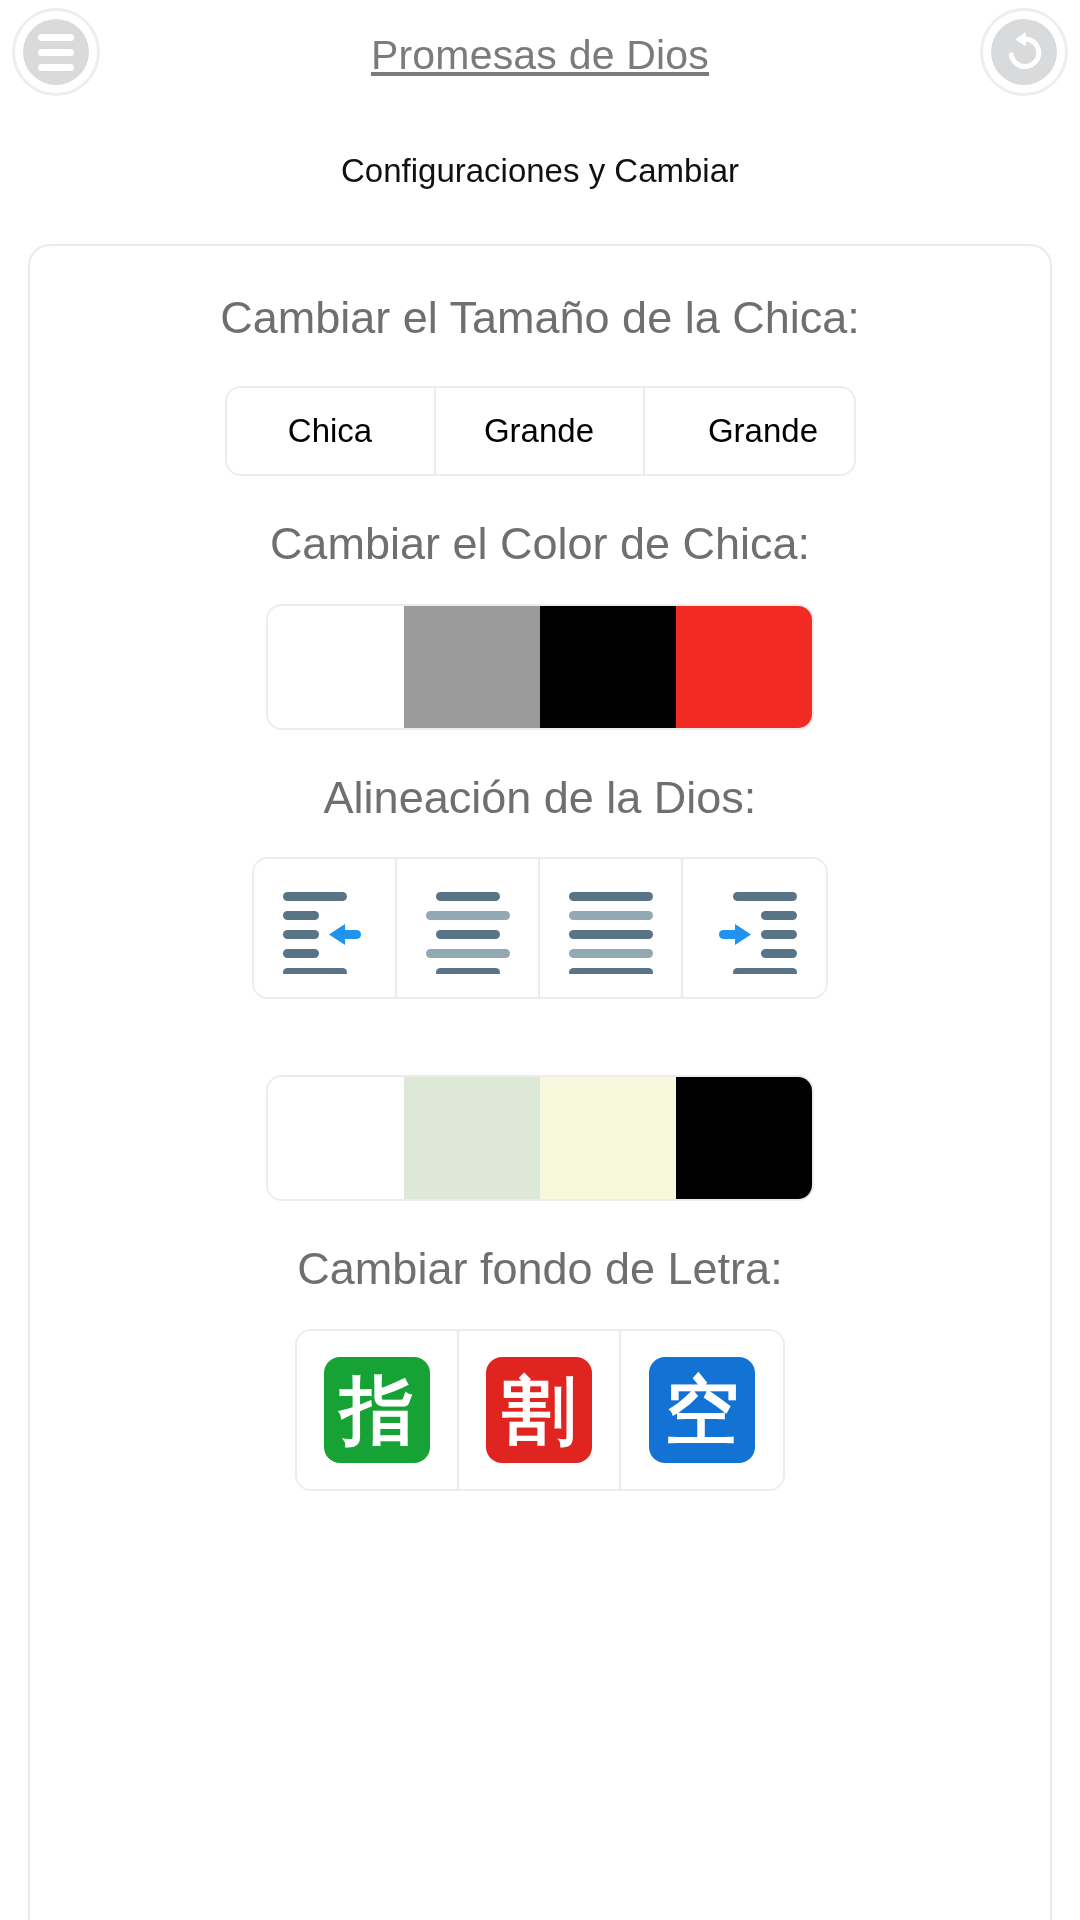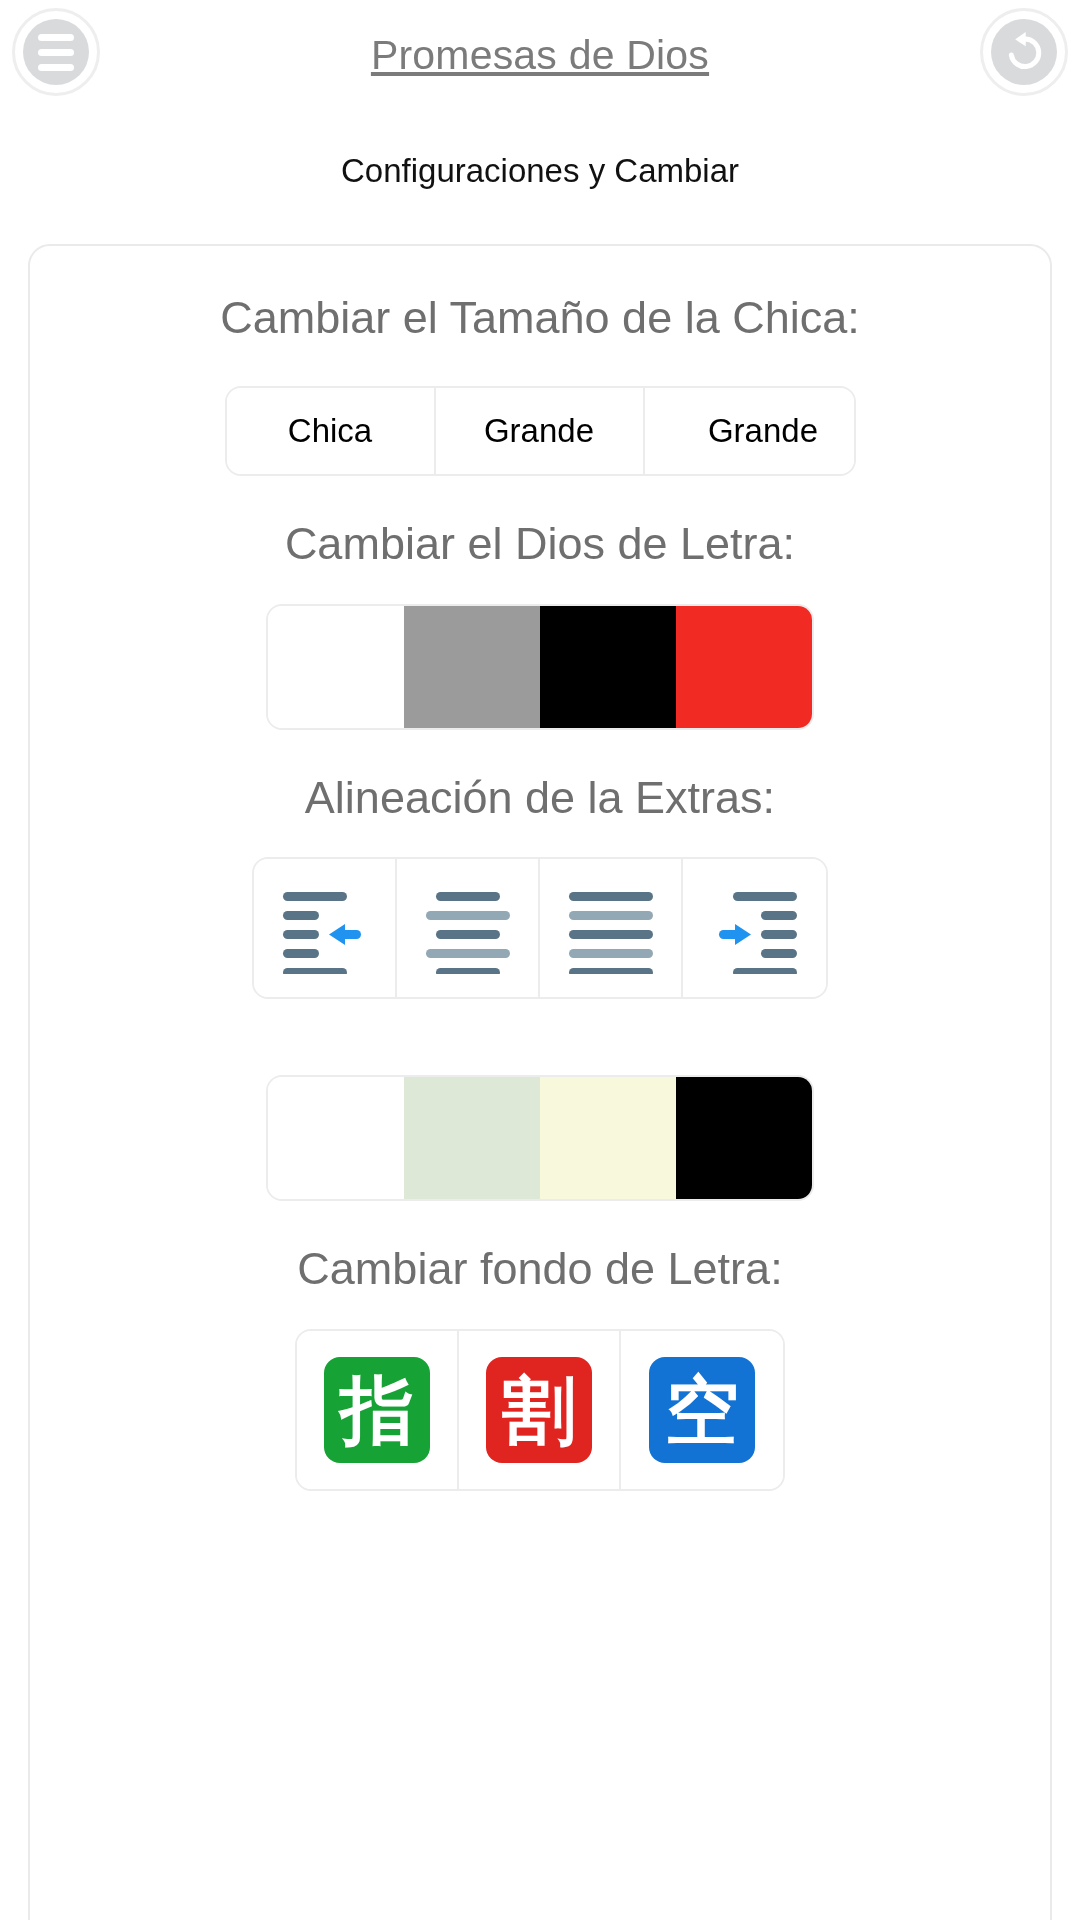--- a/index.html
+++ b/index.html
@@ -217,34 +217,34 @@
   <div class="seg-row">
     <div class="seg-control">
       <div class="seg-item">Chica</div>
       <div class="seg-item">Grande</div>
       <div class="seg-item">Grande</div>
     </div>
   </div>
 
   <div class="gap-lg"></div>
 
-  <div class="section-label">Cambiar el Dios de Letra:</div>
+  <div class="section-label">Cambiar el Color de Chica:</div>
   <div class="gap-md"></div>
   <div class="swatch-row">
     <div class="swatch-strip">
       <div class="swatch" id="tc0" style="background: rgb(255, 255, 255);"></div>
       <div class="swatch" id="tc1" style="background: rgb(155, 155, 155);"></div>
       <div class="swatch" id="tc2" style="background: rgb(0, 0, 0);"></div>
       <div class="swatch" id="tc3" style="background: rgb(241, 43, 36);"></div>
     </div>
   </div>
 
   <div class="gap-lg"></div>
 
-  <div class="section-label">Alineación de la Extras:</div>
+  <div class="section-label">Alineación de la Dios:</div>
   <div class="gap-md"></div>
   <div class="align-row">
     <div class="align-group">
 
       <div class="align-btn">
         <svg class="align-icon" width="96" height="92" viewBox="0 0 96 92" aria-hidden="true">
           <rect x="6" y="10" width="64" height="9" rx="4.5" fill="#5a7487"></rect>
           <rect x="6" y="29" width="36" height="9" rx="4.5" fill="#5a7487"></rect>
           <rect x="6" y="48" width="36" height="9" rx="4.5" fill="#5a7487"></rect>
           <rect x="6" y="67" width="36" height="9" rx="4.5" fill="#5a7487"></rect>

